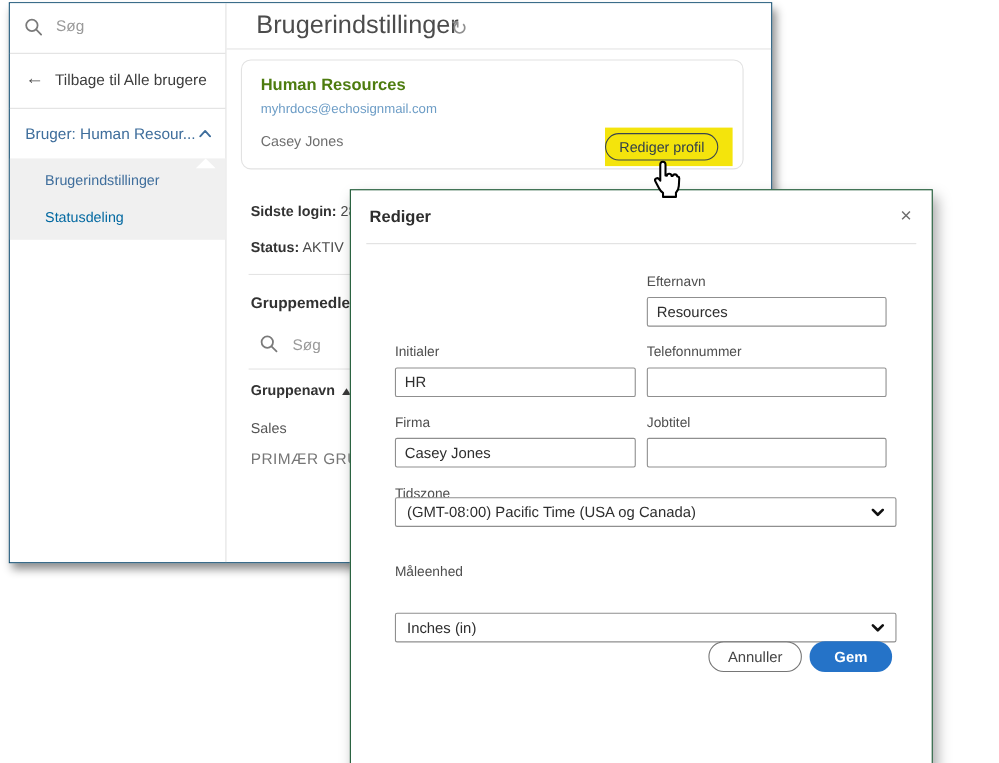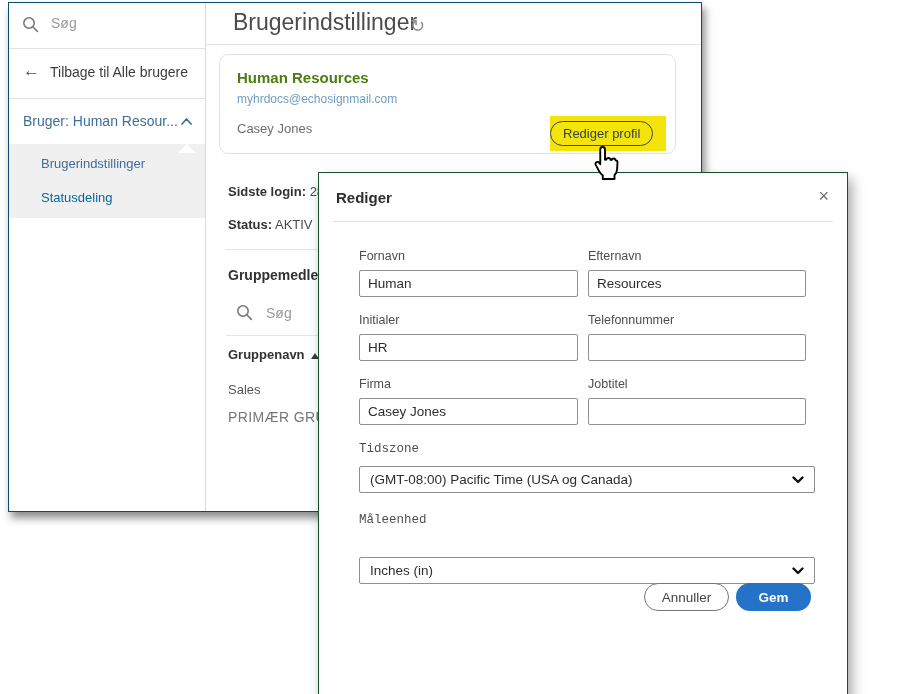--- a/index.html
+++ b/index.html
@@ -78,27 +78,27 @@
   .f2 { left:40px;  top:140px; }
   .f3 { left:269px; top:140px; width:218px; }
   .f4 { left:40px;  top:204px; }
   .f5 { left:269px; top:204px; width:218px; }
   .fld label { display:block; font-size:12.5px; color:#4e4e4e; margin-bottom:7px; }
   .fld input {
     width:100%; height:27px; border:1px solid #8f8f8f; border-radius:2px;
     font:13.5px "Liberation Sans",sans-serif; color:#2e2e2e; padding:0 8px; background:#fff;
   }
 
-  .sel-label { position:absolute; left:40px; font-size:12.5px; color:#4e4e4e;font-family:Liberation Mono, monospace; }
+  .sel-label { position:absolute; left:40px; font-size:12.5px; color:#4e4e4e; }
   .selectbox {
     position:absolute; left:40px; width:456px; height:27px; border:1px solid #8f8f8f; border-radius:2px;
     display:flex; align-items:center; justify-content:space-between; padding:0 10px;
     font-size:13.5px; color:#2e2e2e; cursor:pointer; background:#fff;
   }
-  .lbl-tz { top:269px; } .sel-tz { top:293px;gap:44px; }
+  .lbl-tz { top:269px; } .sel-tz { top:279px;gap:44px; }
   .lbl-un { top:340px; } .sel-un { top:384px; }
 
   .btn { position:absolute; top:410px; height:28px; border-radius:15px; font-size:13.5px;
     display:flex; align-items:center; justify-content:center; cursor:pointer;
     font-family:"Liberation Sans",sans-serif; }
   .btn-cancel { right:118px; width:85px; background:#fff; border:1px solid #767676; color:#454545; }
   .btn-save { right:36px; width:75px; background:#2573c8; border:none; color:#fff; font-weight:bold; }
 
   
   .cursor { position:absolute; left:590px; top:144px; z-index:30; pointer-events:none; }
@@ -177,24 +177,20 @@
     <div class="row-name">Sales</div>
     <div class="row-badge">PRIMÆR GRUPPE</div>
   </div>
 </div>
 
 <div class="modal">
   <div class="m-title">Rediger</div>
   <div class="m-close">×</div>
   <div class="m-rule"></div>
 
-  <div class="fld f0">
-    <label>Fornavn</label>
-    <input value="Human" style="">
-  </div>
   <div class="fld f1">
     <label>Efternavn</label>
     <input value="Resources" style="">
   </div>
   <div class="fld f3">
     <label>Telefonnummer</label>
     <input value="" style="">
   </div>
   <div class="fld f2">
     <label>Initialer</label>

